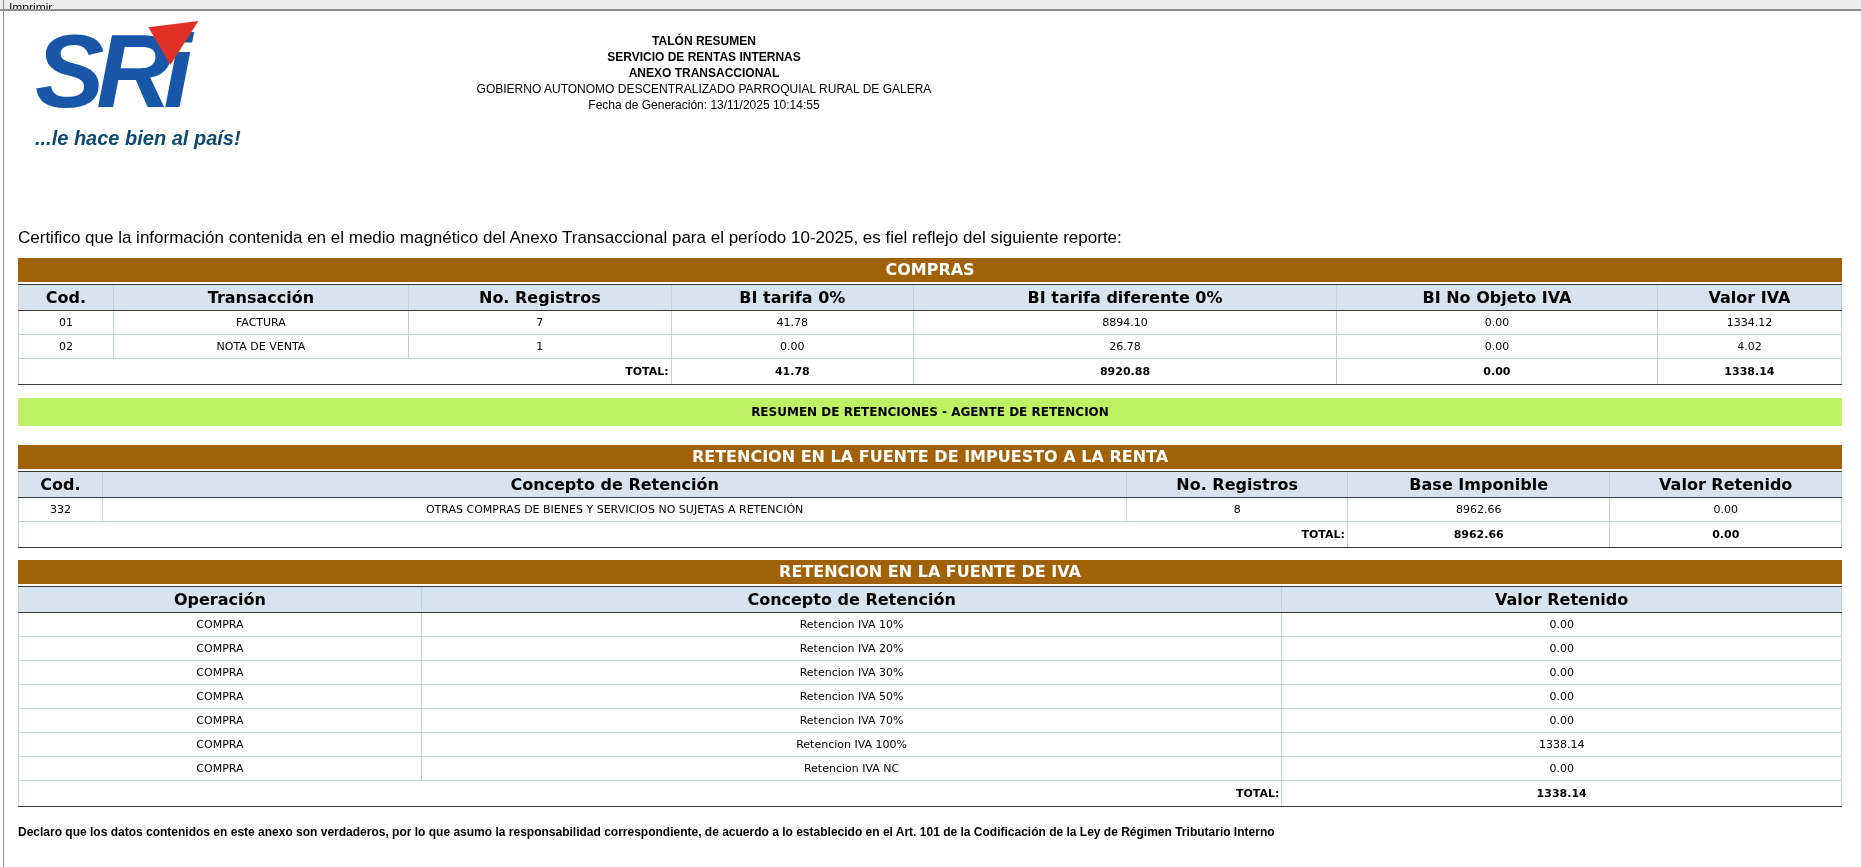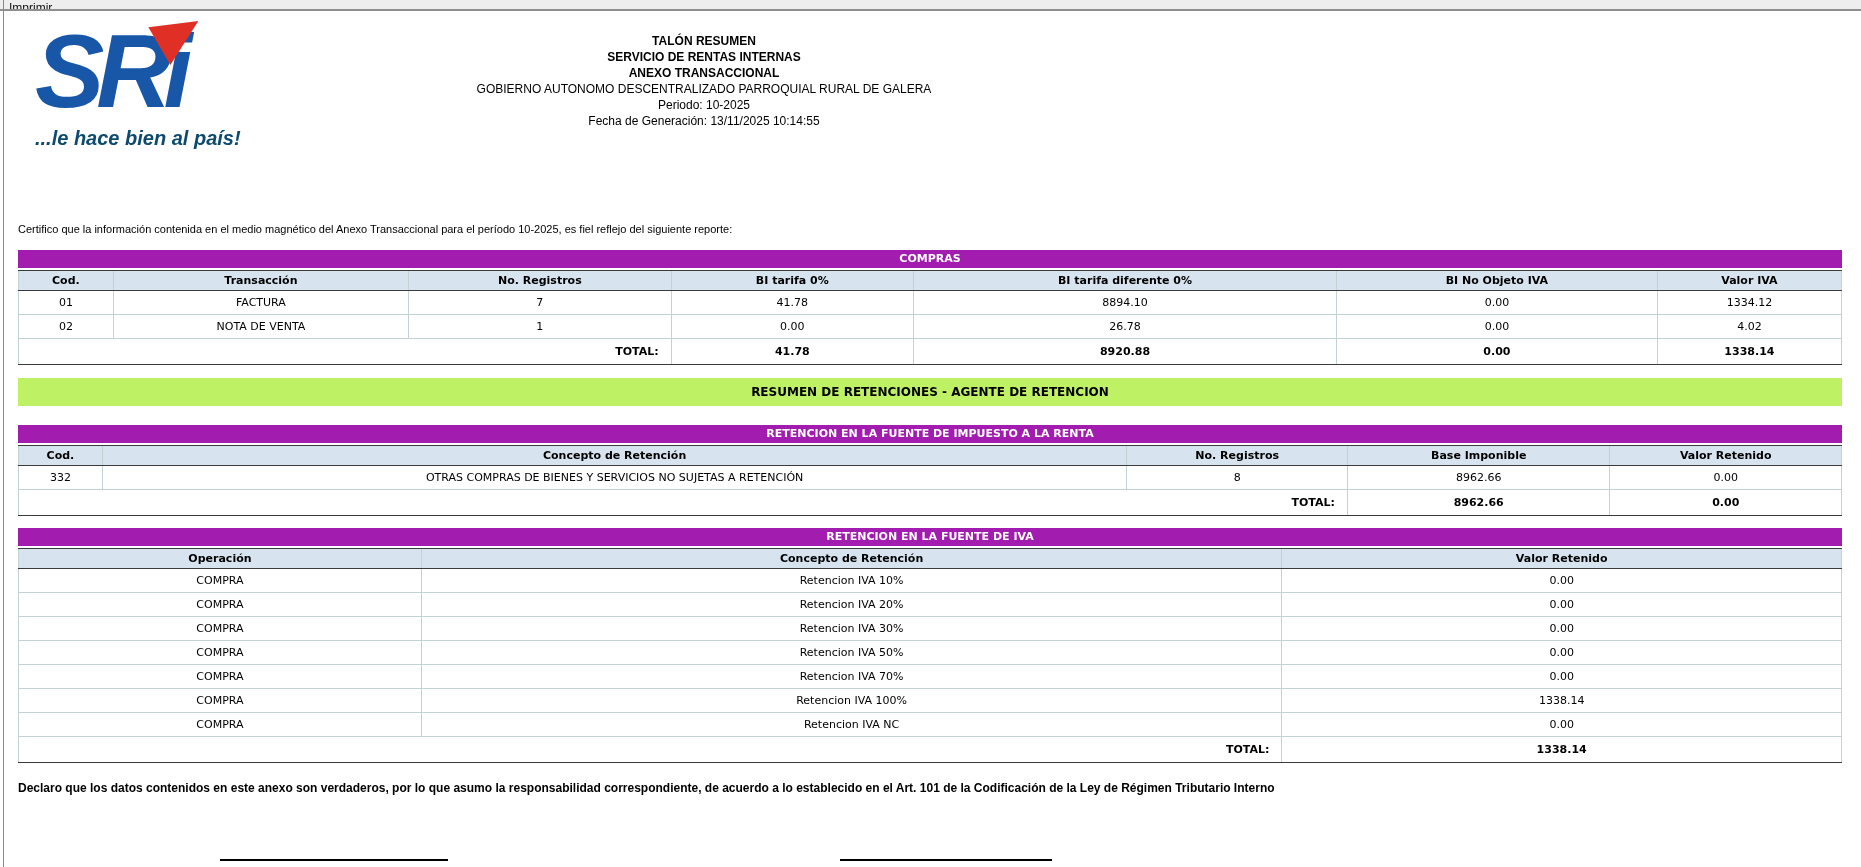--- a/index.html
+++ b/index.html
@@ -14,33 +14,33 @@
   .header-area{position:relative;height:211px;}
   .logo{position:absolute;left:17px;top:8px;width:250px;}
   .logo-mark{position:relative;display:inline-block;}
   .logo-text{font-size:104px;line-height:1.0;font-weight:bold;font-style:italic;letter-spacing:-8px;color:#1857a8;font-family:"Liberation Sans",sans-serif;}
   .logo-tri{position:absolute;right:-14px;top:2px;width:50px;height:44px;background:#e03026;
             -webkit-clip-path:polygon(0 14%,100% 0,44% 100%);clip-path:polygon(0 14%,100% 0,44% 100%);}
   .logo-tag{margin-top:4px;font-size:20px;font-weight:bold;font-style:italic;color:#0c4a6e;}
   .header-text{position:absolute;left:16px;top:22px;width:1340px;text-align:center;font-size:12px;line-height:16px;}
   .header-text .b{font-weight:bold;}
 
-  .cert{margin:0 0 13px 0;font-size:11px;line-height:15px;}
+  .cert{margin:8px 0 13px 0;font-size:17px;line-height:15px;}
 
   
   .bar{text-align:center;font-weight:bold;font-family:"DejaVu Sans",sans-serif;}
-  .bar.blue{background:#a21caf;color:#fff;font-size:11px;padding:2px 0 3px 0;margin-bottom:2px;}
+  .bar.blue{background:#a16207;color:#fff;font-size:16px;padding:2px 0 3px 0;margin-bottom:2px;}
   .bar.grey{background:#bef264;color:#000;font-size:12px;padding:7px 0;margin-top:13px;}
 
   
   .rpt{width:100%;border-collapse:collapse;table-layout:fixed;font-family:"DejaVu Sans",sans-serif;font-size:11px;border-left:1px solid #c3d3d3;border-right:1px solid #c3d3d3;}
-  .rpt th{background:#d7e3ee;border-top:1px solid #3a3a3a;border-bottom:1px solid #3a3a3a;font-size:11px;font-weight:bold;padding:3px 2px;text-align:center;overflow:hidden;white-space:nowrap;}
+  .rpt th{background:#d7e3ee;border-top:1px solid #3a3a3a;border-bottom:1px solid #3a3a3a;font-size:16px;font-weight:bold;padding:3px 2px;text-align:center;overflow:hidden;white-space:nowrap;}
   .rpt td{text-align:center;border-bottom:1px solid #c3d3d3;padding:5px 18px;overflow:hidden;white-space:nowrap;}
   .rpt th+th,.rpt td+td{border-left:1px solid #c3d3d3;}
-  .rpt tr.total td{border-top:1px solid #3a3a3a;border-bottom:1px solid #3a3a3a;font-weight:bold;padding:6px 12px;}
+  .rpt tr.total td{border-top:1px solid #3a3a3a;border-bottom:1px solid #3a3a3a;font-weight:bold;padding:6px 2px;}
   .rpt td.tlabel{text-align:right;padding-right:8px;font-weight:bold;}
   .twrap{margin-top:0;}
   .twrap.renta{margin-top:19px;}
   .twrap.iva{margin-top:12px;}
 
   .declaration{margin-top:18px;font-size:12px;font-weight:bold;line-height:15px;}
 
   .sig-area{position:relative;height:80px;margin-top:63px;}
   .sig{position:absolute;top:0;border-top:2px solid #000;}
   .sig.s1{left:202px;width:228px;}
@@ -64,21 +64,20 @@
           <span class="logo-text">SRi</span>
           <span class="logo-tri"></span>
         </span>
         <div class="logo-tag">...le hace bien al país!</div>
       </div>
       <div class="header-text">
         <div class="b">TALÓN RESUMEN</div>
         <div class="b">SERVICIO DE RENTAS INTERNAS</div>
         <div class="b">ANEXO TRANSACCIONAL</div>
         <div>GOBIERNO AUTONOMO DESCENTRALIZADO PARROQUIAL RURAL DE GALERA</div>
-        <div>Periodo: 10-2025</div>
         <div>Fecha de Generación: 13/11/2025 10:14:55</div>
       </div>
     </div>
 
     <p class="cert">Certifico que la información contenida en el medio magnético del Anexo Transaccional para el período 10-2025, es fiel reflejo del siguiente reporte:</p>
 
     <div class="twrap">
       <div class="bar blue">COMPRAS</div>
       <table class="rpt">
         <colgroup>

